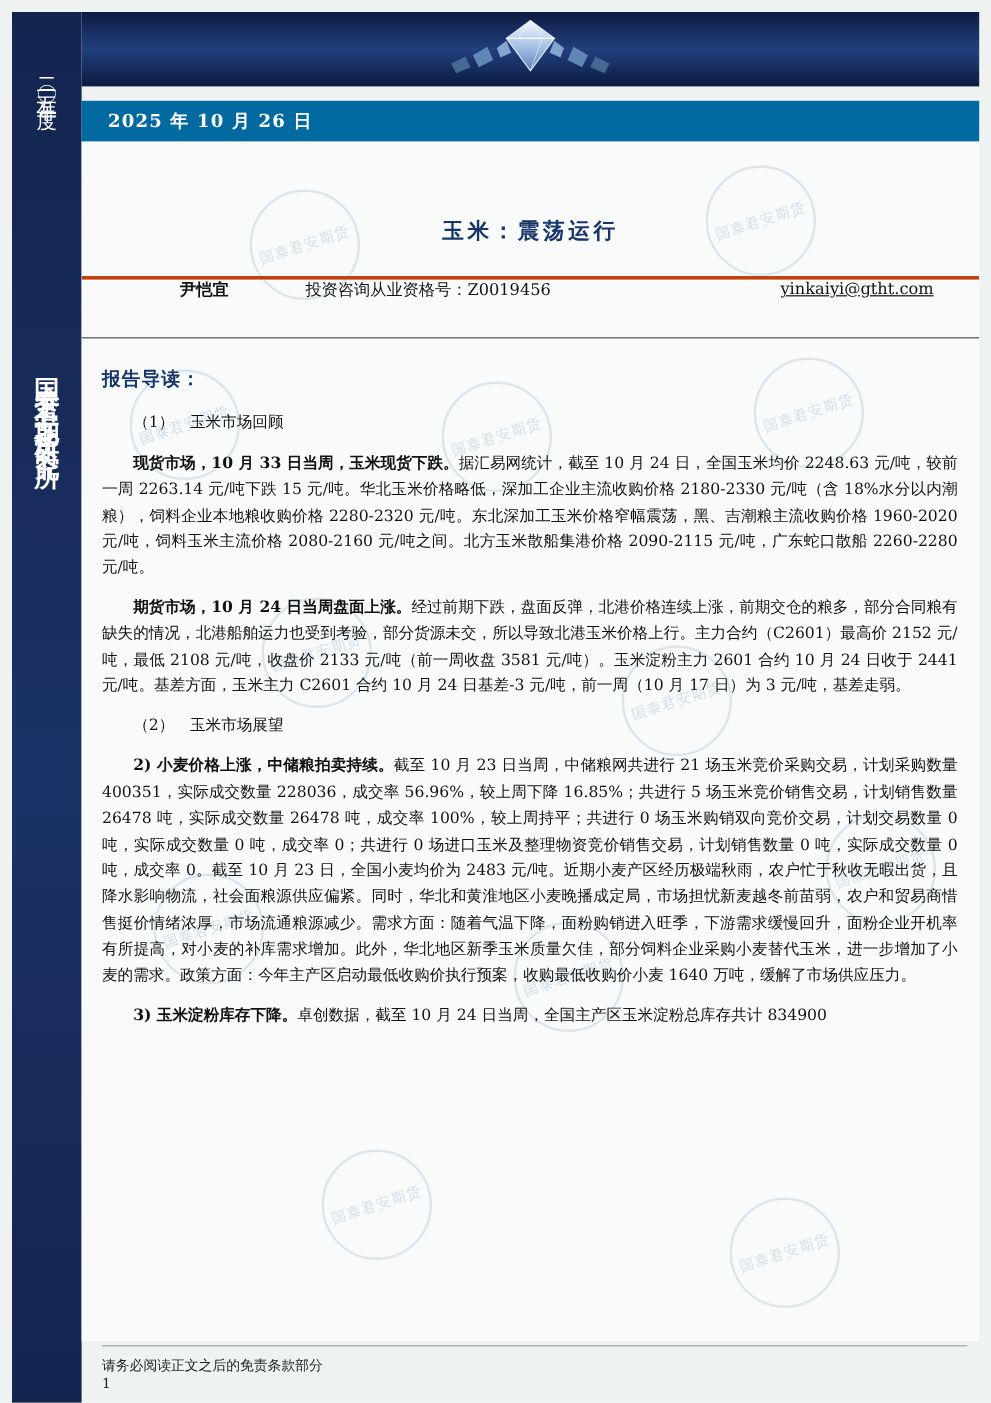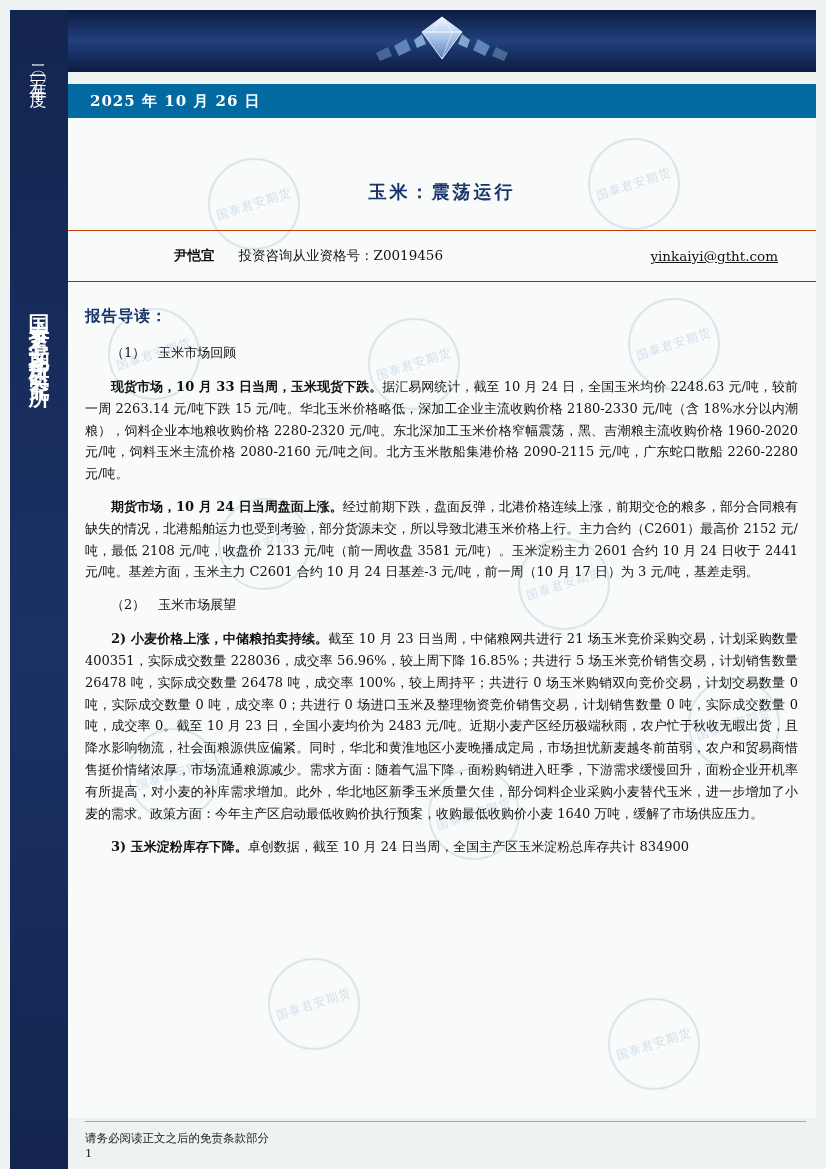--- a/index.html
+++ b/index.html
@@ -52,26 +52,26 @@
   .wm span {
     font-size:12px; color:rgba(70,120,180,.22);
     transform:rotate(-18deg); white-space:nowrap; letter-spacing:1px;
   }
   .title {
     position:relative; margin-top:62px; text-align:center;
     font-size:18px; font-weight:bold; color:#17356b; letter-spacing:3px;
   }
   .author-row {
     position:relative; margin:26px 0 0 0;
-    border-top:1px solid #c2410c; border-bottom:1px solid #4a4f55;
-    height:52px; display:flex; align-items:center;
-    font-size:13.5px; padding-left:106px;
+    border-top:3px solid #c2410c; border-bottom:1px solid #4a4f55;
+    height:52px; display:flex; align-items:flex-start;
+    font-size:13.5px; padding-left:82px;
   }
   .author-name { font-weight:bold; }
-  .author-qual { margin-left:24px; }
+  .author-qual { margin-left:64px; }
   .author-email { margin-left:auto; margin-right:38px;text-decoration:underline; }
   .body-text {
     position:relative; padding:18px 18px 0 17px;
     font-size:13px; line-height:1.68; text-align:justify;
   }
   .lead-heading {
     color:#17356b; font-size:15.5px; font-weight:bold; margin:4px 0 12px;
     letter-spacing:1px;
     font-family:Liberation Mono, monospace;
   }

